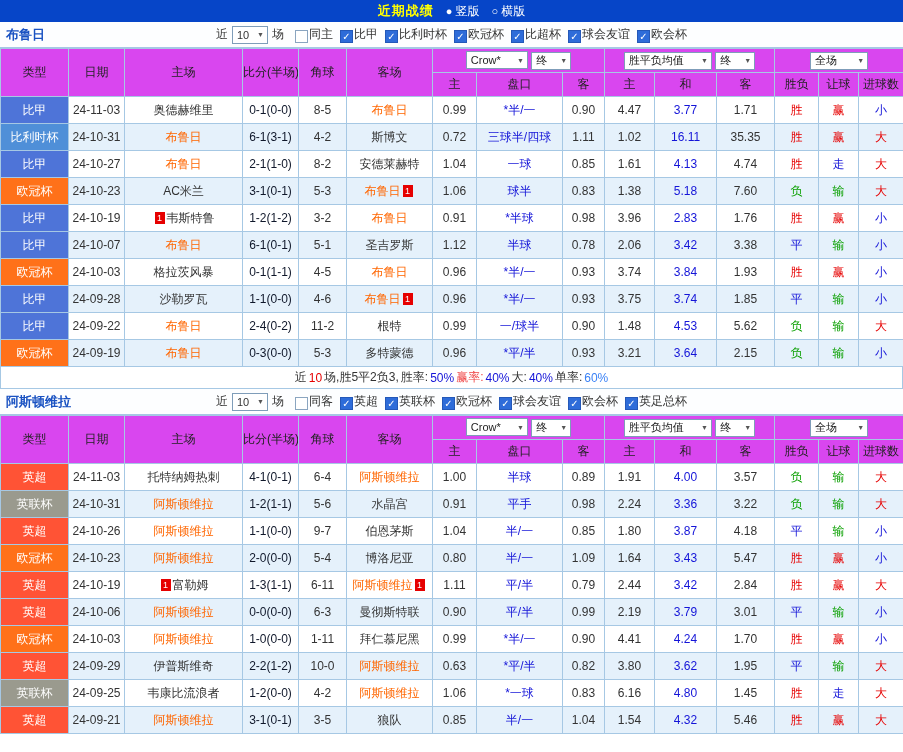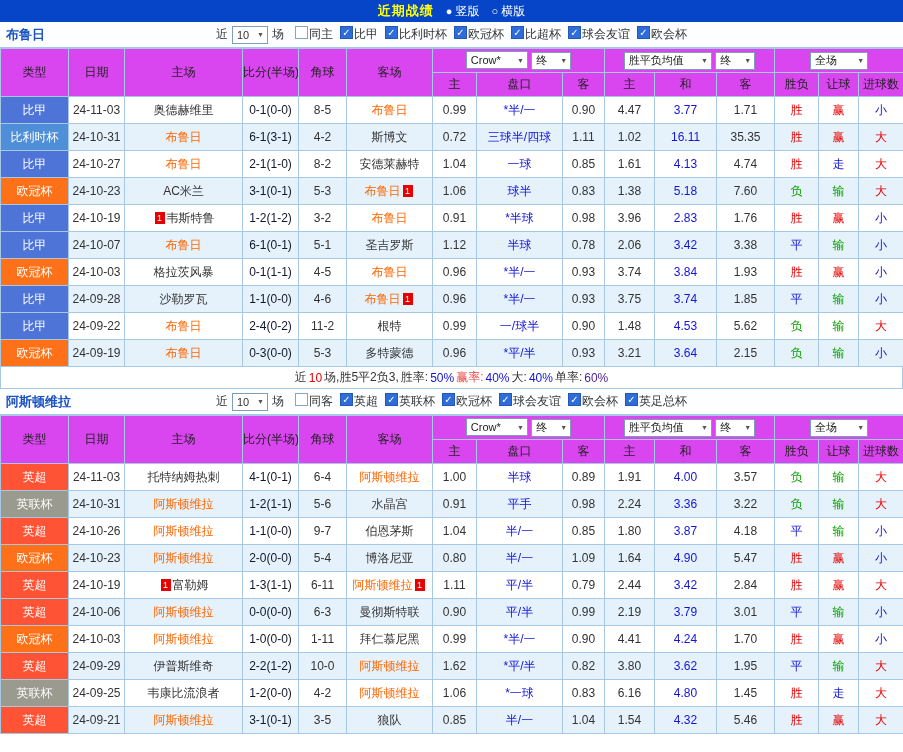--- a/index.html
+++ b/index.html
@@ -10,21 +10,21 @@
   .topbar{height:22px;background:#0645c8;display:flex;align-items:center;justify-content:center;gap:12px;color:#fff}
   .topbar .title{color:#ffff00;font-weight:bold;font-size:13px;letter-spacing:1px}
   .radio-opt{display:inline-flex;align-items:center;gap:3px;cursor:pointer;font-size:12px}
   .rdot{font-size:11px;line-height:1}
 
   
   .filterbar{height:26px;position:relative;display:flex;align-items:center;background:#fdfeff;border-bottom:1px solid #a6c8e4}
   .teamname{position:absolute;left:6px;font-weight:bold;color:#1a52c2;font-size:13px}
   .filters{margin:0 auto;display:flex;align-items:center;gap:4px}
   .cbhost{display:inline-flex;align-items:center}
-  .cbwrap{display:inline-flex;align-items:flex-start;gap:1px;margin-left:7px;cursor:pointer}
+  .cbwrap{display:inline-flex;align-items:flex-end;gap:1px;margin-left:7px;cursor:pointer}
   .cb{width:13px;height:13px;border:1px solid #8aa5c0;background:#fff;display:inline-flex;align-items:center;justify-content:center;font-size:10px;color:#fff;line-height:1}
   .cb.on{background:#2e6cd9;border-color:#2458b8}
 
   
   .sel{display:inline-flex;align-items:center;justify-content:space-between;border:1px solid #7f9db9;background:#fff;height:18px;padding:0 3px 0 4px;font-size:11px;gap:3px;cursor:pointer;white-space:nowrap}
   .sel .arr{font-size:7px;color:#555}
   .sel.count{width:36px}
   .sel.book{width:62px}
   .sel.fin{width:40px}
   .sel.avg{width:88px}
@@ -347,21 +347,21 @@
       <span style="color: rgb(51, 51, 51);">近</span>
       <span style="color: rgb(230, 0, 0);">10</span>
       <span style="color: rgb(51, 51, 51);">场,胜5平2负3, </span>
       <span style="color: rgb(51, 51, 51);">胜率:</span>
       <span style="color: rgb(20, 20, 216);">50%</span>
       <span style="color: #ef4444;"> 赢率:</span>
       <span style="color: rgb(20, 20, 216);">40%</span>
       <span style="color: rgb(51, 51, 51);"> 大:</span>
       <span style="color: rgb(20, 20, 216);">40%</span>
       <span style="color: rgb(51, 51, 51);"> 单率:</span>
-      <span style="color: #4c1d95;">60%</span>
+      <span style="color: #3b82f6;">60%</span>
     </div>
 </div>
 
 <div class="section">
   <div class="filterbar">
     <span class="teamname">阿斯顿维拉</span>
     <span class="filters">
       <span>近</span>
       <span class="sel count">
         <span>10</span>
@@ -522,21 +522,21 @@
           <td class="league" style="background: rgb(255, 113, 25);">欧冠杯</td>
           <td class="date">24-10-23</td>
           <td class="team subject"><span class="nm">阿斯顿维拉</span></td>
           <td class="score">2-0(0-0)</td>
           <td class="corner">5-4</td>
           <td class="team"><span class="nm">博洛尼亚</span></td>
           <td class="odds">0.80</td>
           <td class="handicap">半/一</td>
           <td class="odds">1.09</td>
           <td class="odds">1.64</td>
-          <td class="emid">4.90</td>
+          <td class="emid">3.43</td>
           <td class="odds">5.47</td>
           <td class="res" style="color: rgb(230, 0, 0);">胜</td>
           <td class="res" style="color: rgb(230, 0, 0);">赢</td>
           <td class="res" style="color: rgb(20, 20, 216);">小</td>
         </tr>
         <tr>
           <td class="league" style="background: rgb(255, 83, 53);">英超</td>
           <td class="date">24-10-19</td>
           <td class="team"><span class="badge">1</span><span class="nm">富勒姆</span></td>
           <td class="score">1-3(1-1)</td>
@@ -586,21 +586,21 @@
           <td class="res" style="color: rgb(230, 0, 0);">赢</td>
           <td class="res" style="color: rgb(20, 20, 216);">小</td>
         </tr>
         <tr class="alt">
           <td class="league" style="background: rgb(255, 83, 53);">英超</td>
           <td class="date">24-09-29</td>
           <td class="team"><span class="nm">伊普斯维奇</span></td>
           <td class="score">2-2(1-2)</td>
           <td class="corner">10-0</td>
           <td class="team subject"><span class="nm">阿斯顿维拉</span></td>
-          <td class="odds">1.62</td>
+          <td class="odds">0.63</td>
           <td class="handicap">*平/半</td>
           <td class="odds">0.82</td>
           <td class="odds">3.80</td>
           <td class="emid">3.62</td>
           <td class="odds">1.95</td>
           <td class="res" style="color: rgb(20, 20, 216);">平</td>
           <td class="res" style="color: rgb(10, 160, 0);">输</td>
           <td class="res" style="color: rgb(230, 0, 0);">大</td>
         </tr>
         <tr>

